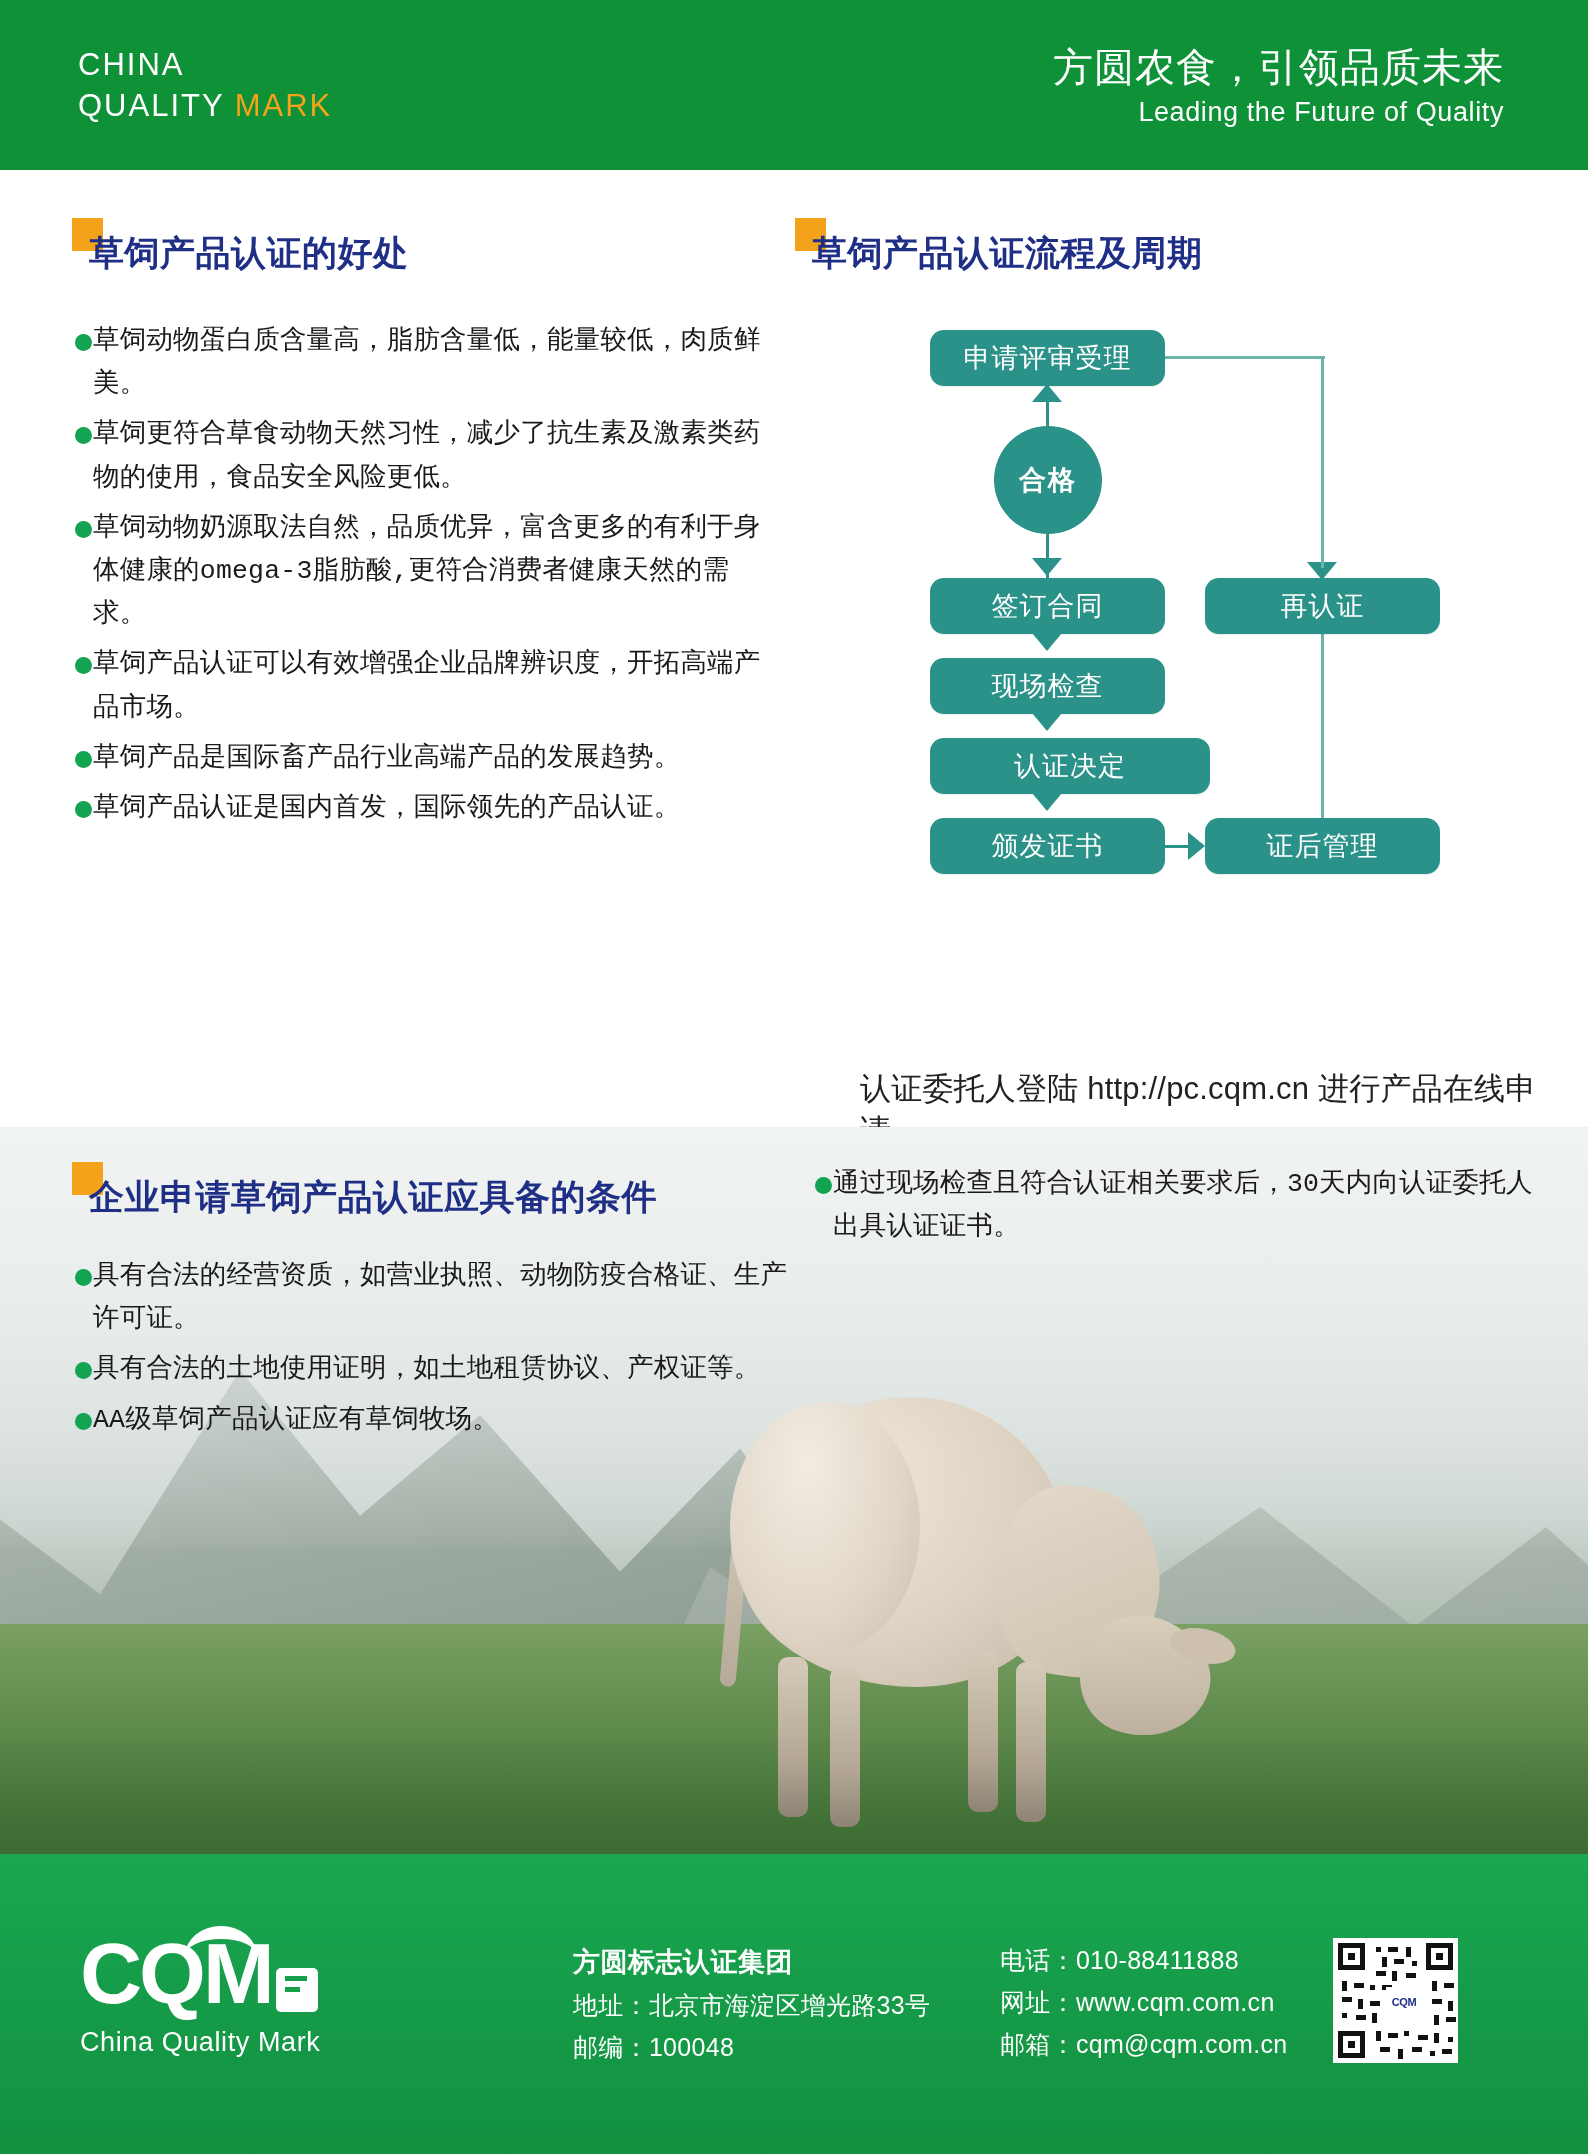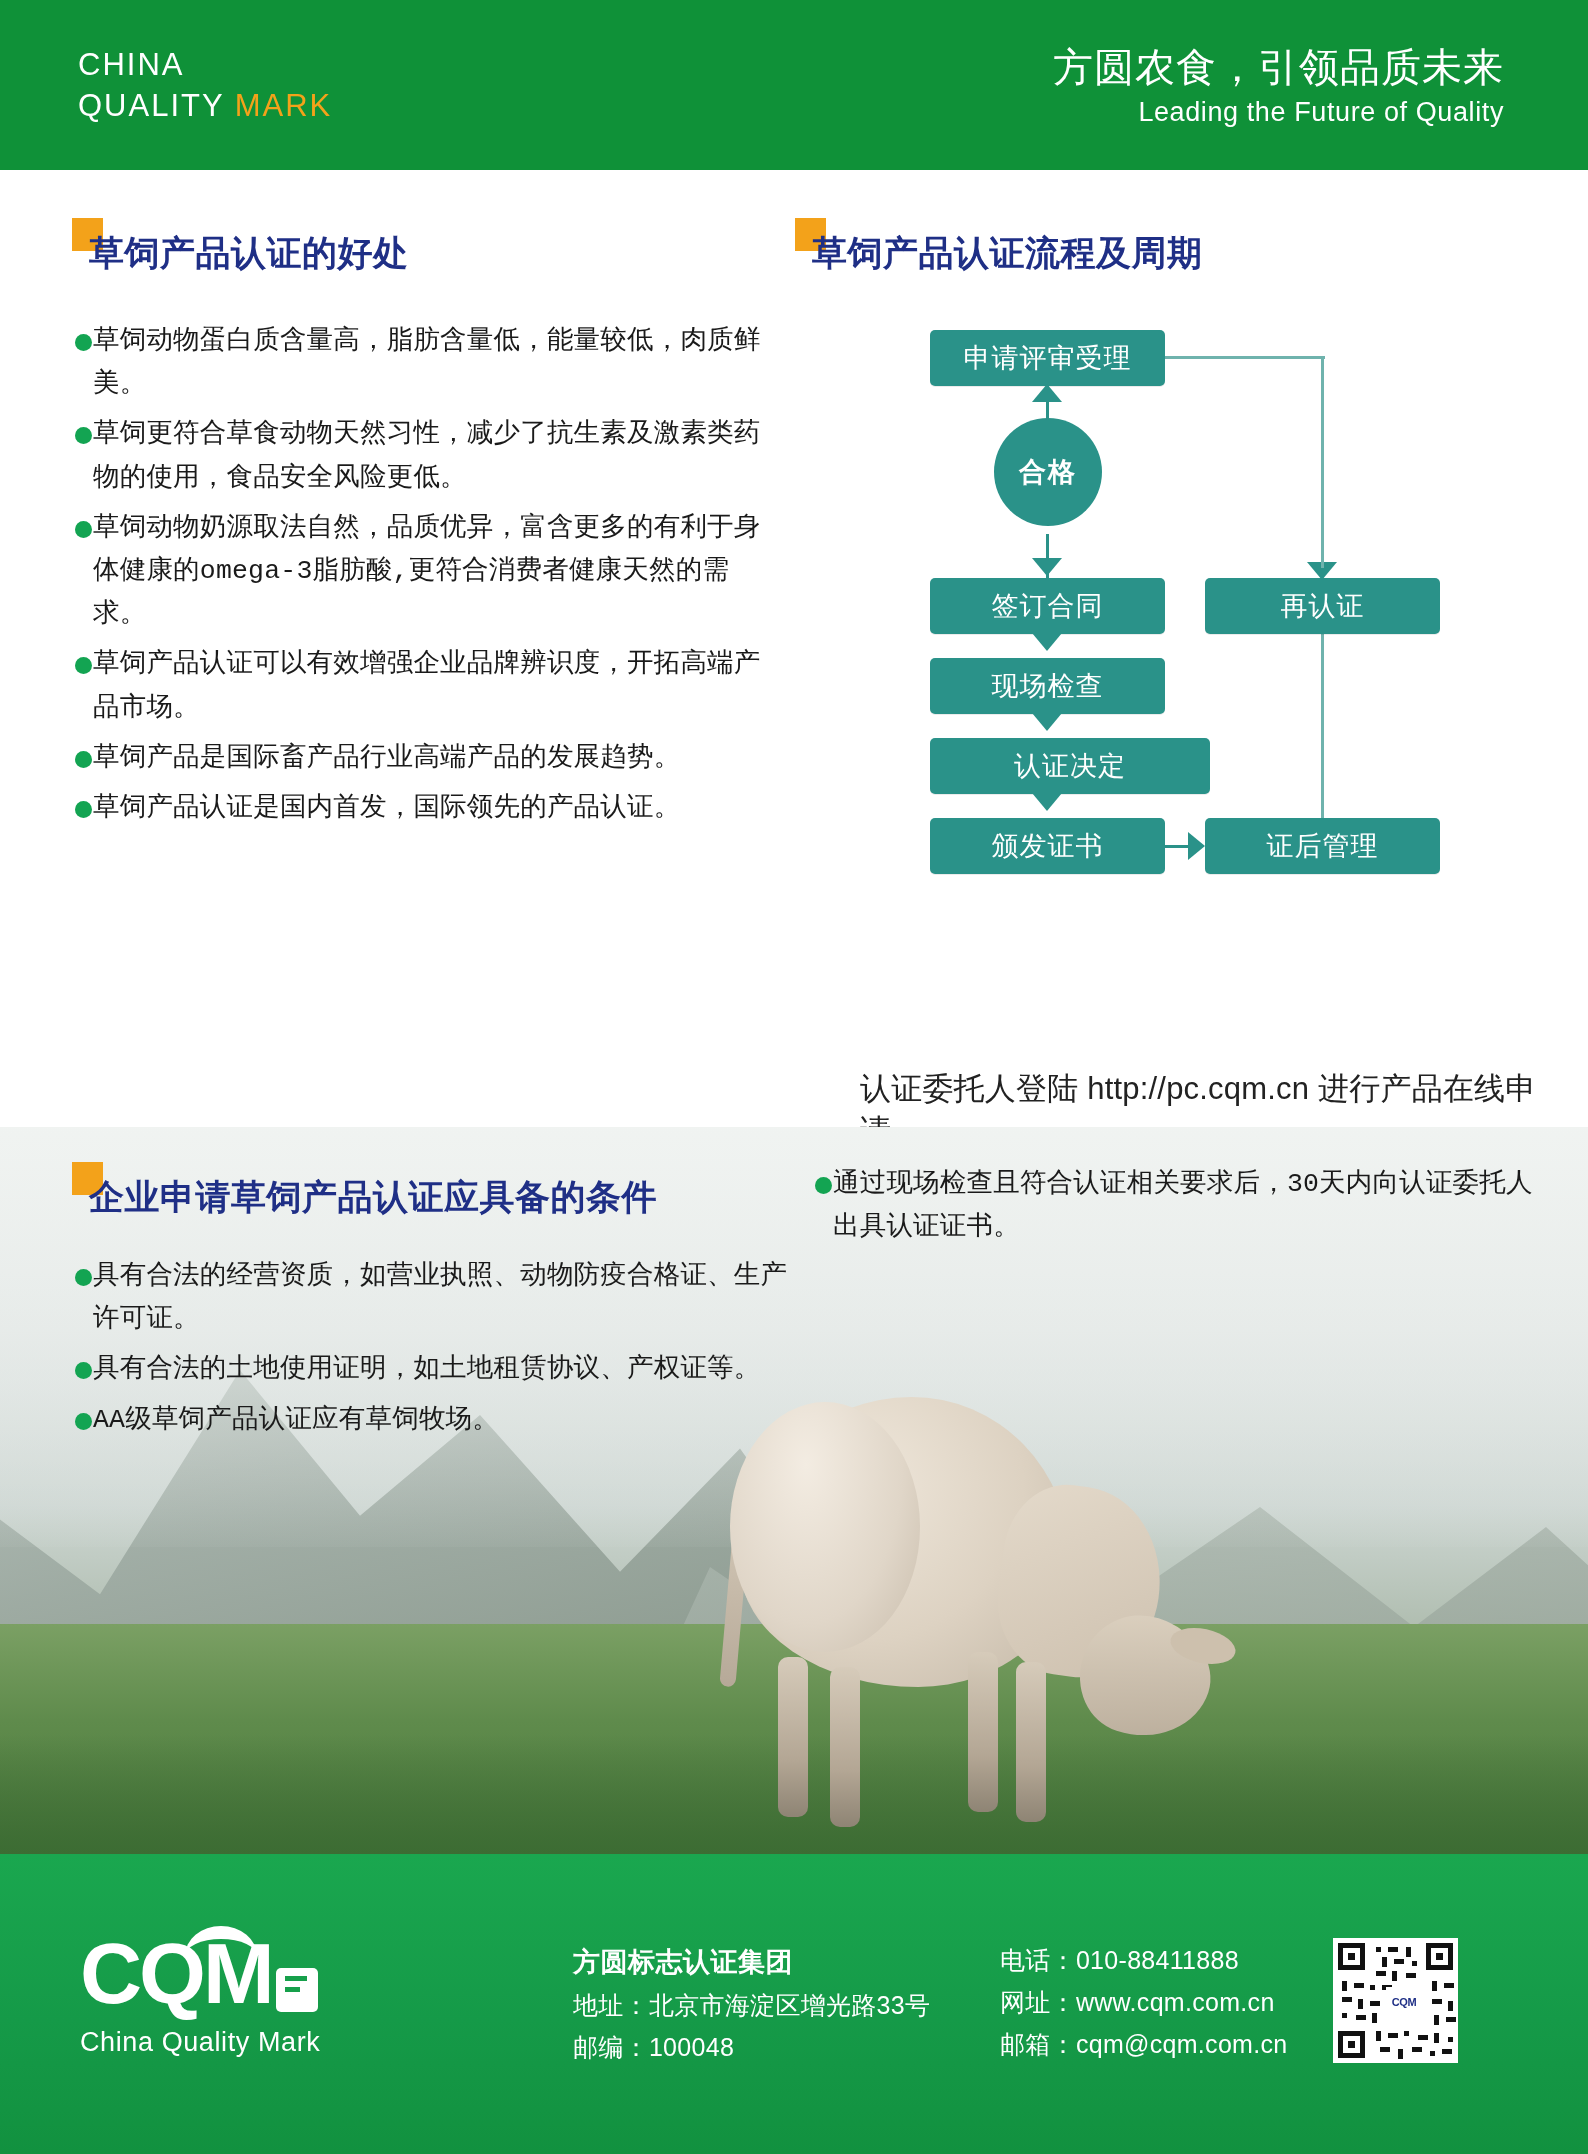--- a/index.html
+++ b/index.html
@@ -50,21 +50,21 @@
   }
   .blist .bi .dot {
     position:absolute; left:20px; top:14px;
     width:17px; height:17px; border-radius:50%; background:#13a452;
   }
   .blist .bi .t { display:block; margin-left:-20px; }
 
   
   .flow { position:absolute; left:900px; top:330px; width:560px; height:660px; }
   .fbox {
-    position:absolute; background:#2a9289; border-radius:5px;
+    position:absolute; background:#2a9289; border-radius:14px;
     color:#ffffff; font-size:27px; display:flex; align-items:center;
     justify-content:center; letter-spacing:1px;
     box-shadow:0 1px 0 rgba(0,0,0,0.08);
   }
   .fcirc {
     position:absolute; background:#2a9289; border-radius:50%;
     color:#ffffff; font-size:27px; font-weight:700; display:flex;
     align-items:center; justify-content:center; letter-spacing:2px;
   }
   .fline { position:absolute; background:#2a9289; }
@@ -271,21 +271,21 @@
 
 <div class="flow">
 
   <div class="fbox" style="left:30px; top:0px; width:235px; height:56px;">
     <span>申请评审受理</span>
   </div>
 
   <div class="fline" style="left:146px; top:56px; width:3px; height:44px;"></div>
   <div class="farrow-u" style="left:132px; top:54px;"></div>
 
-  <div class="fcirc" style="left:94px; top:88px; width:108px; height:108px;">
+  <div class="fcirc" style="left:94px; top:96px; width:108px; height:108px;">
     <span>合格</span>
   </div>
 
   <div class="fline" style="left:146px; top:204px; width:3px; height:44px;"></div>
   <div class="farrow-d" style="left:132px; top:228px;"></div>
 
   <div class="fbox" style="left:30px; top:248px; width:235px; height:56px;">
     <span>签订合同</span>
   </div>
   <div class="farrow-d" style="left:132px; top:303px;"></div>

